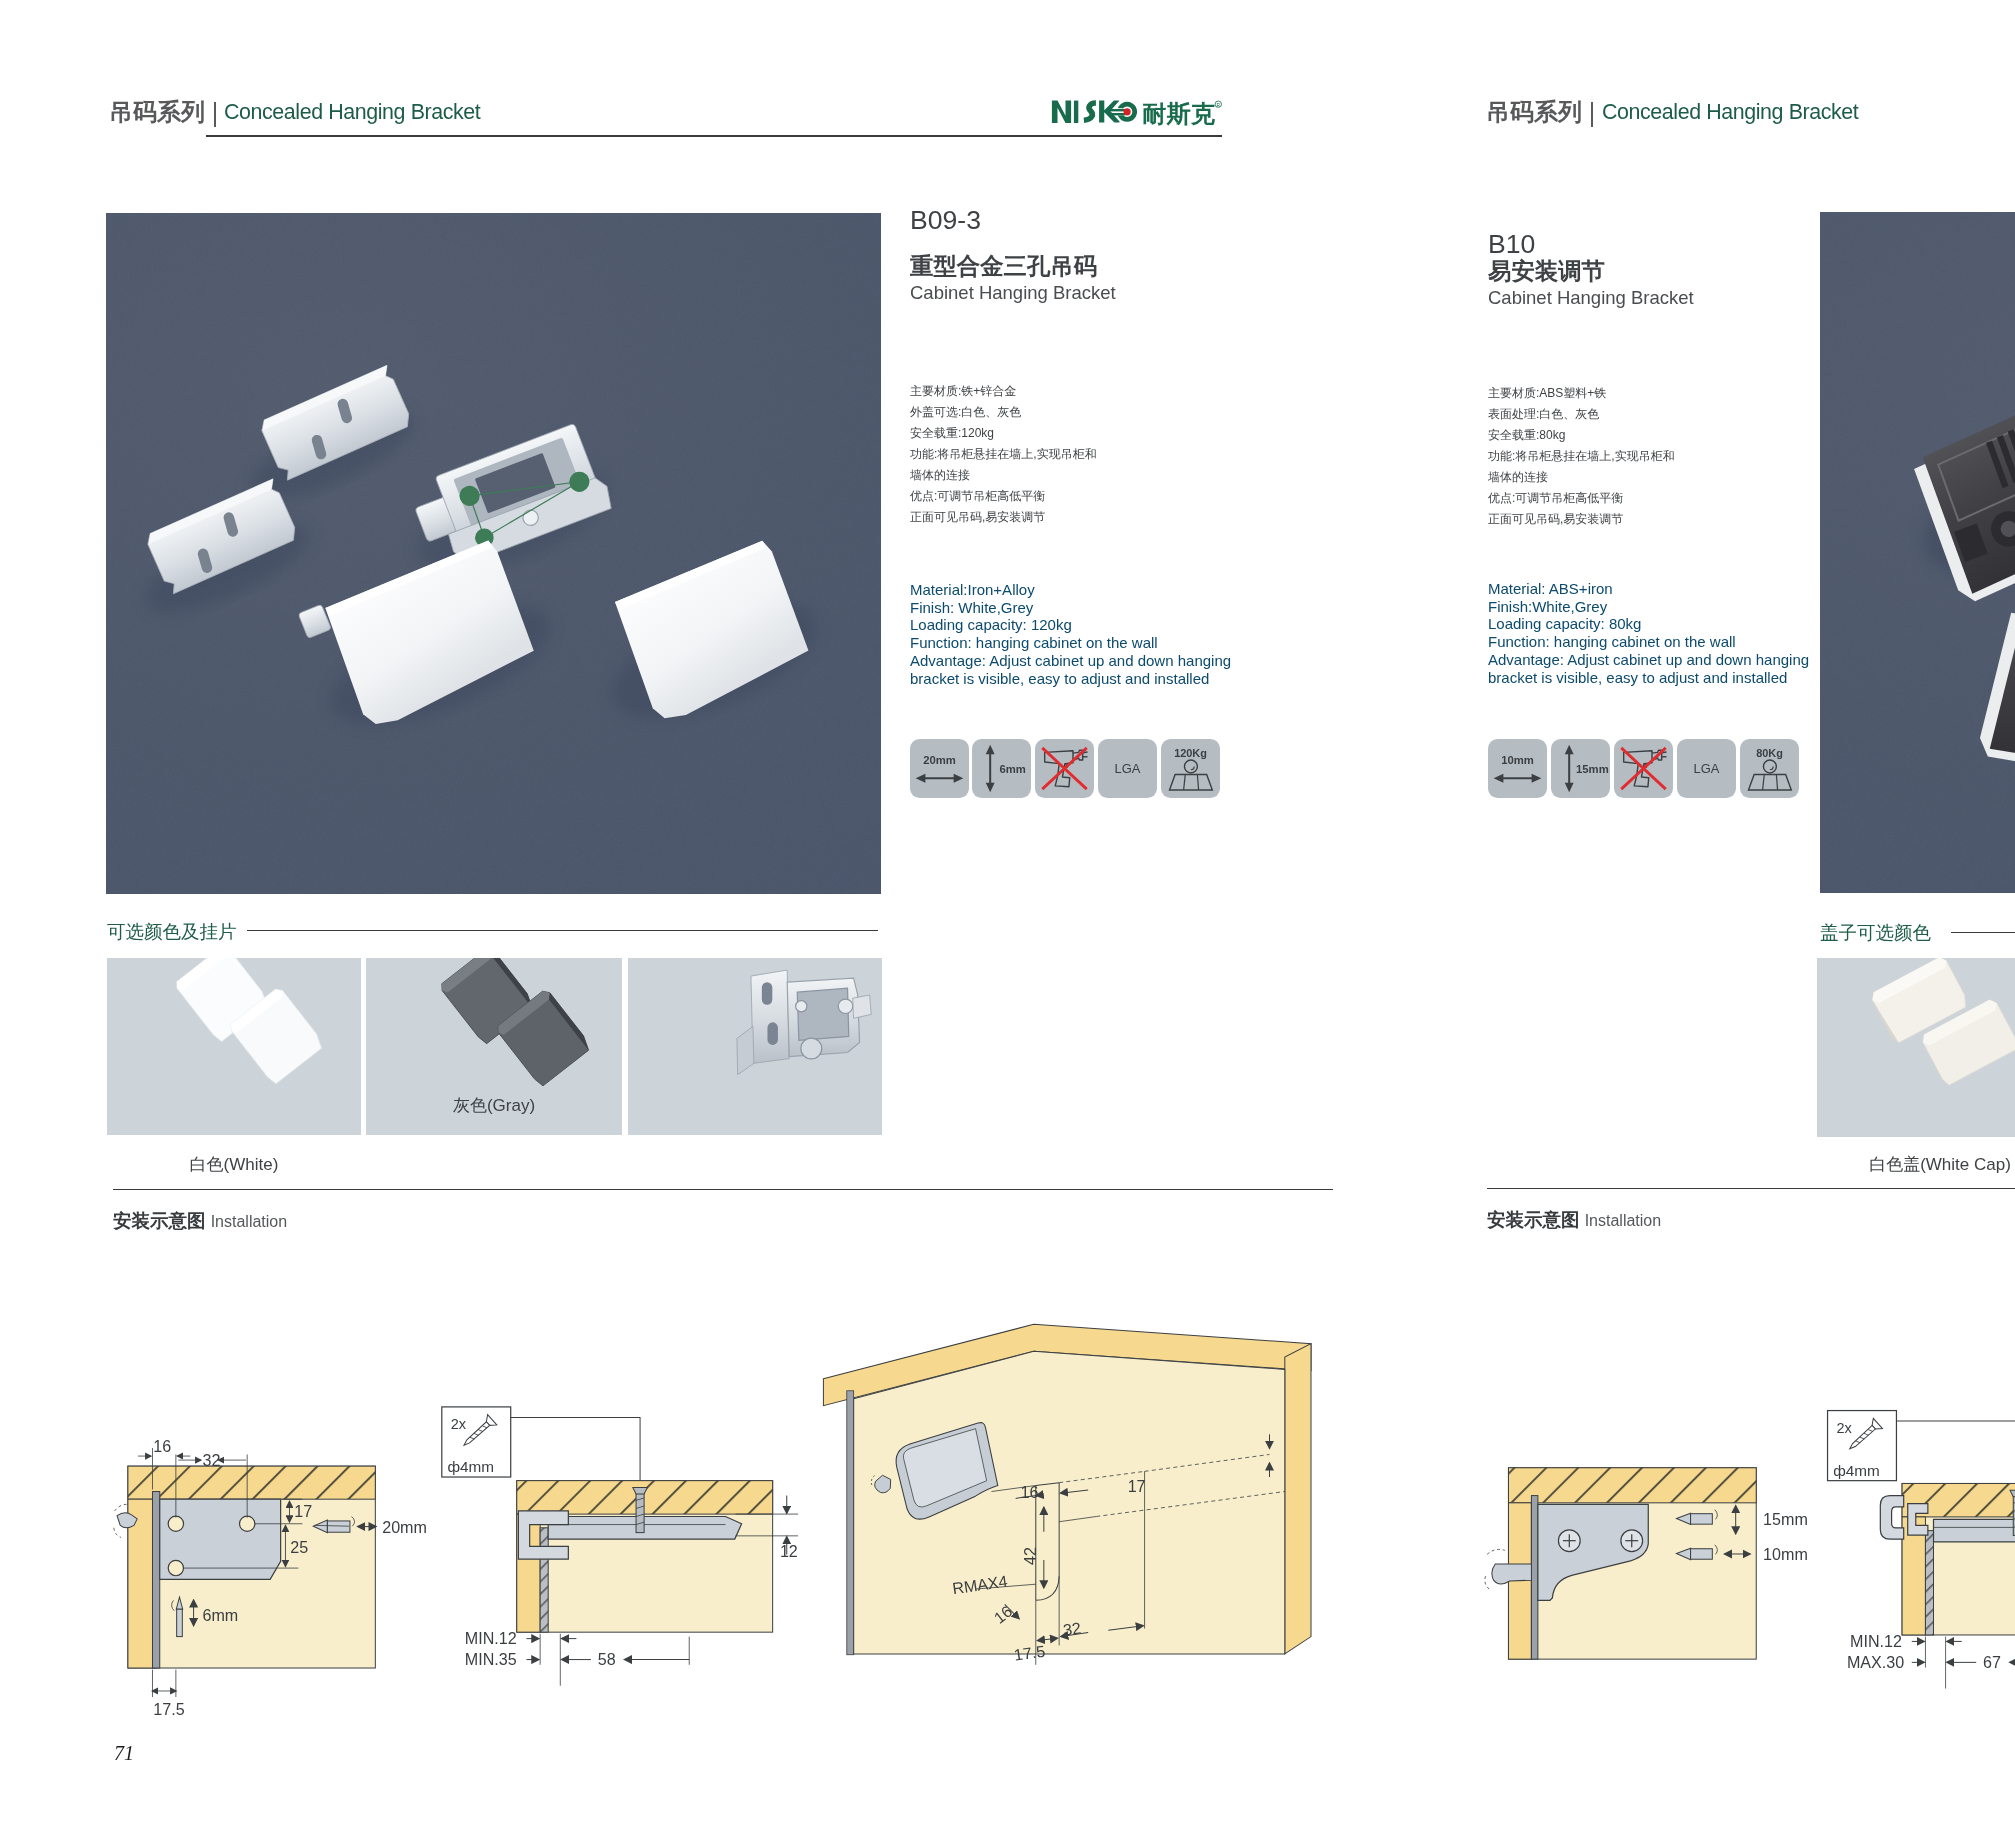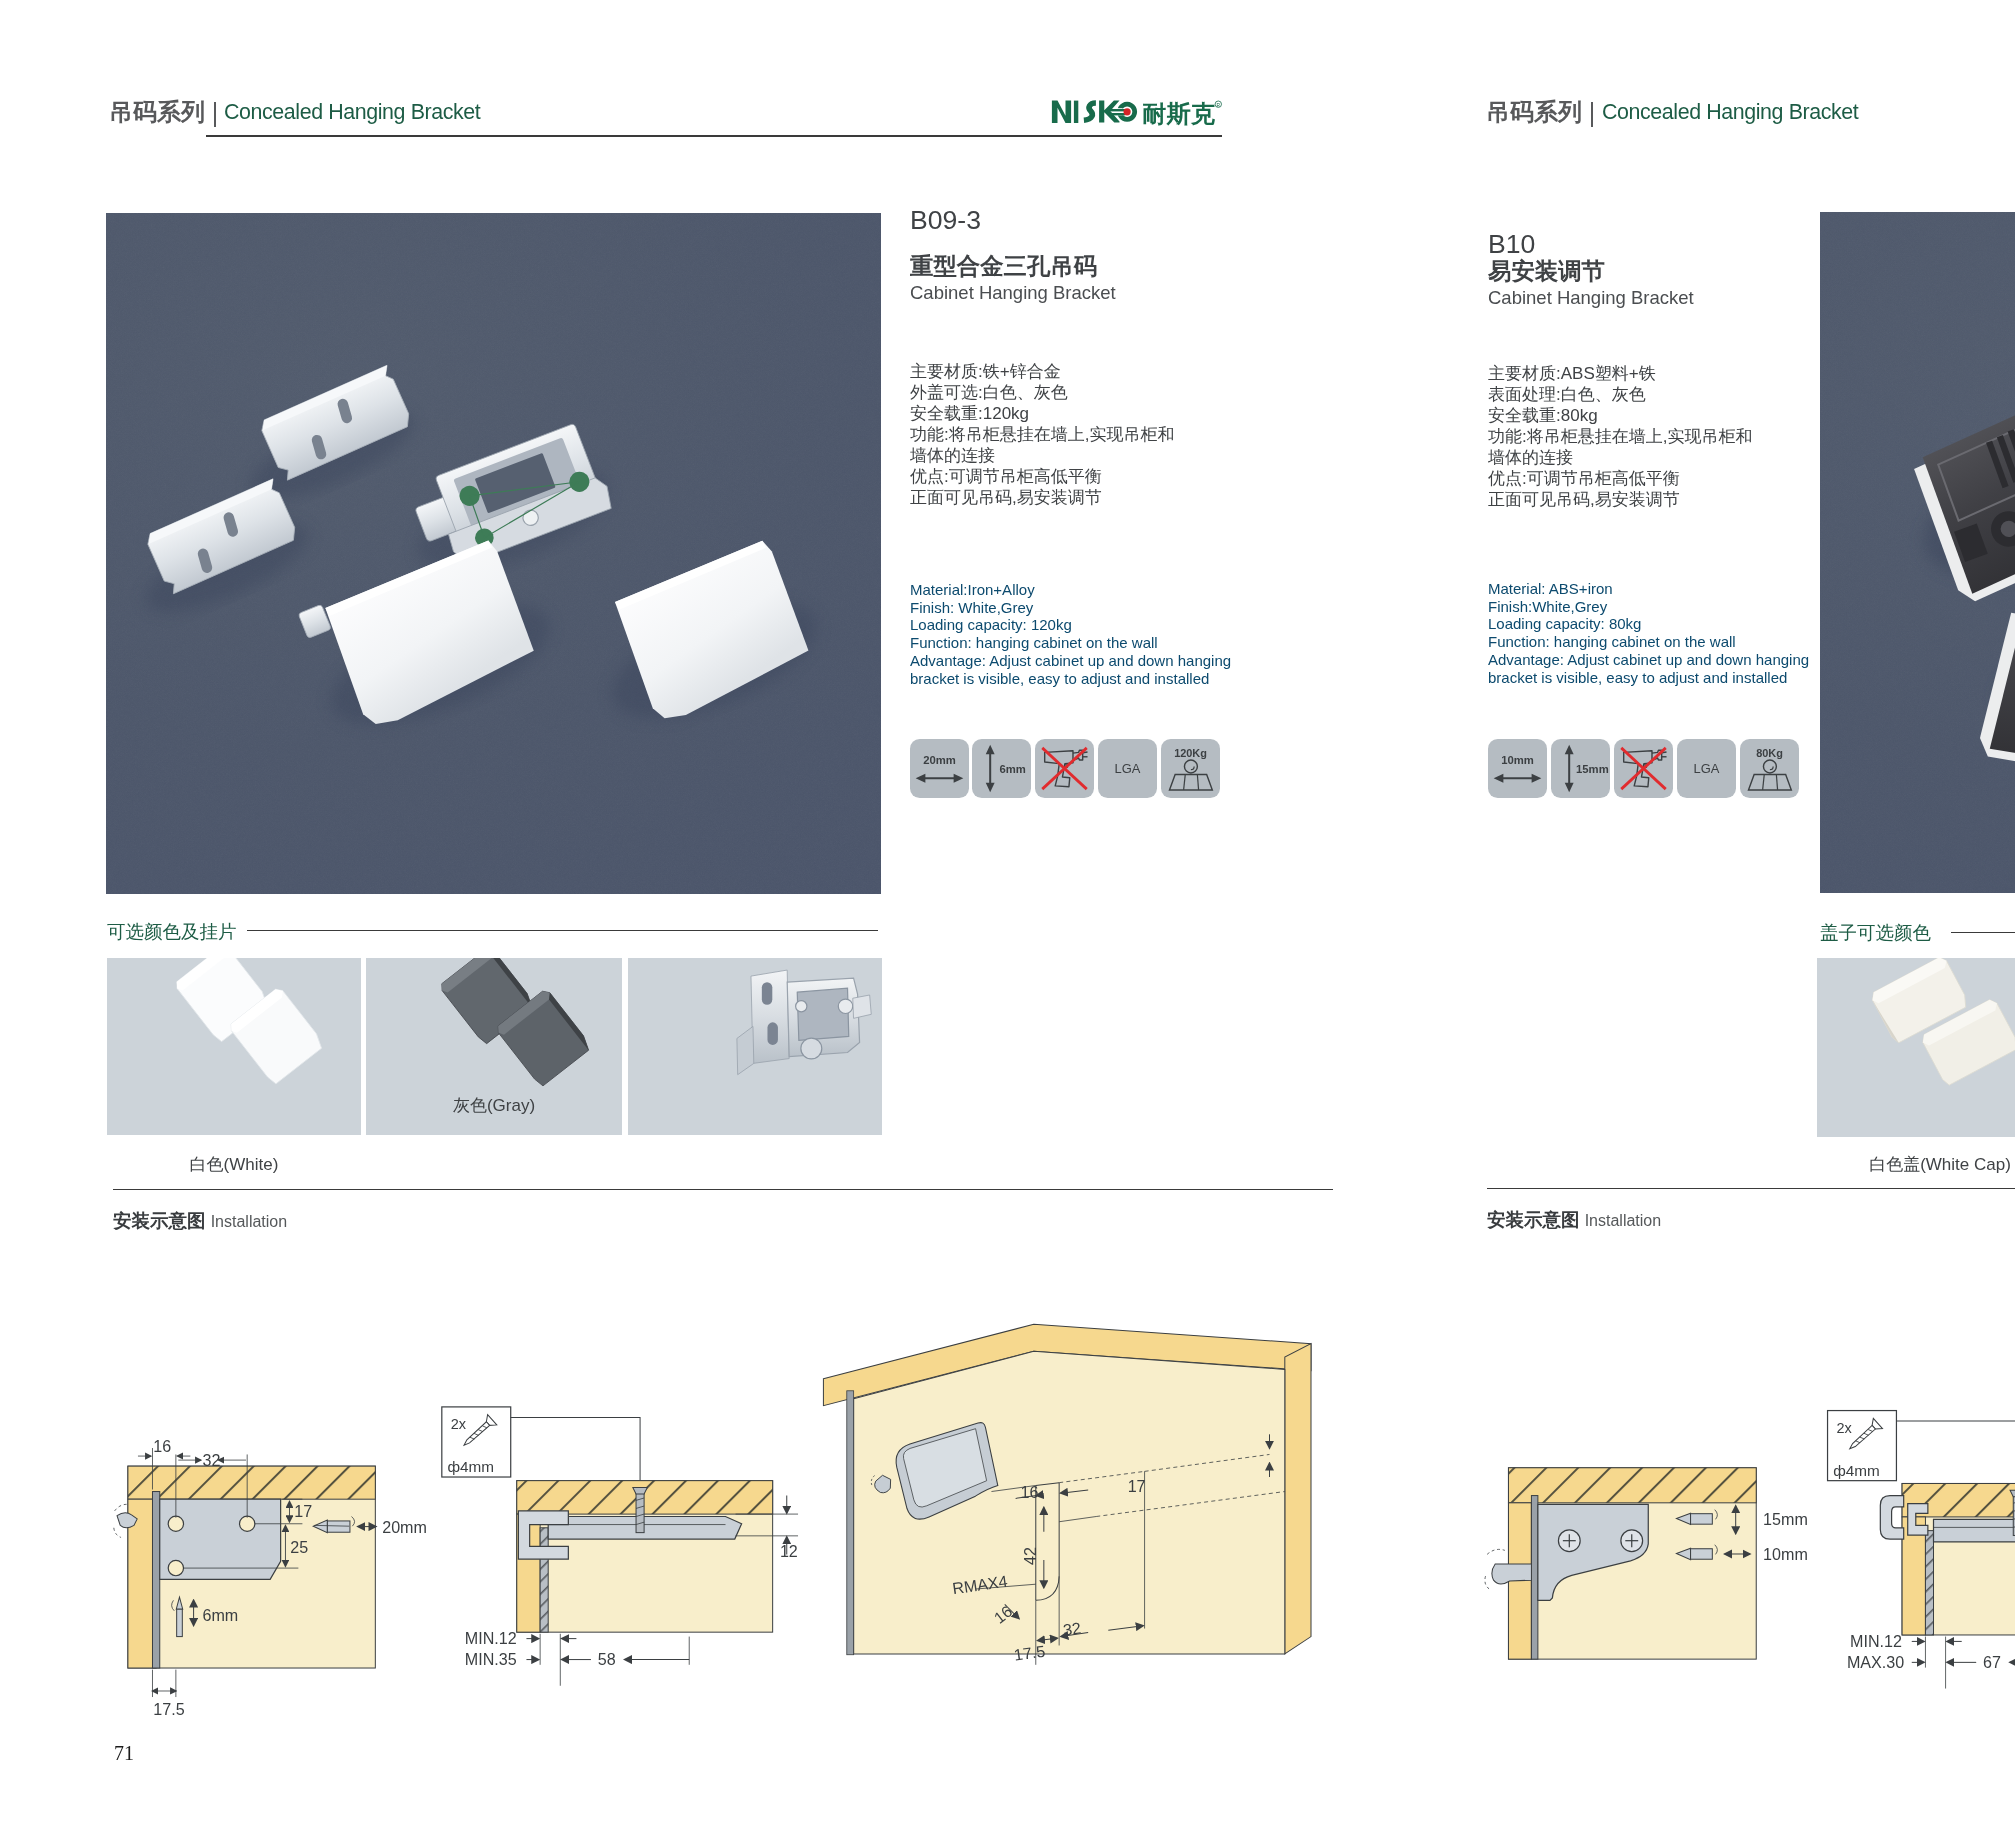--- a/index.html
+++ b/index.html
@@ -5,29 +5,29 @@
   html,body{margin:0;padding:0;}
   body{width:2703px;height:1847px;background:#fff;font-family:"Liberation Sans",sans-serif;}
   #page{position:relative;width:2703px;height:1847px;background:#fff;overflow:hidden;}
   .abs{position:absolute;}
   .hdr-zh{font-size:24px;font-weight:bold;color:#58595b;letter-spacing:0px;}
   .hdr-en{font-size:21.4px;color:#1d5c45;letter-spacing:-0.4px;}
   .photo{background:radial-gradient(ellipse 140% 120% at 30% 25%, #515b6d 0%, #4c566a 45%, #49536a 100%);}
   .code{font-size:26.6px;color:#3f4245;}
   .title-zh{font-size:23.4px;font-weight:bold;color:#3f4245;}
   .title-en{font-size:18.5px;color:#4a4d50;}
-  .spec-zh{font-size:17px;color:#3f4245;line-height:21px;white-space:nowrap;}
+  .spec-zh{font-size:12px;color:#3f4245;line-height:21px;white-space:nowrap;margin-top:20px;}
   .spec-en{font-size:15px;color:#0c4a6e;line-height:17.7px;white-space:nowrap;}
   .icon-box{position:absolute;width:59px;height:59px;background:#b5bcc2;border-radius:9.7px;}
   .sec-h{font-size:18.5px;font-weight:normal;color:#1d5c45;white-space:nowrap;}
   .panel{position:absolute;background:#ccd3d9;}
   .plabel{position:absolute;font-size:17px;color:#3f4245;text-align:center;white-space:nowrap;}
   .inst-zh{font-size:18.5px;font-weight:bold;color:#393c3f;}
   .inst-en{font-size:16px;color:#55585a;}
-  .pageno{font-size:20px;font-family:"Liberation Serif",serif;color:#1b1b1b;}
+  .pageno{font-size:20px;font-family:"Liberation Serif",serif;color:#1b1b1b;font-style:italic;}
   .hline{position:absolute;background:#3a3a3a;}
 </style>
 </head>
 <body>
 <div id="page">
 
   <div class="abs hdr-zh" style="left:109px;top:96px;">吊码系列</div>
   <div class="abs" style="left:214px;top:102px;width:1.6px;height:25px;background:#58595b;"></div>
   <div class="abs hdr-en" style="left:224px;top:100px;">Concealed Hanging Bracket</div>
   <div class="hline" style="left:206px;top:135px;width:1016px;height:1.6px;"></div>

